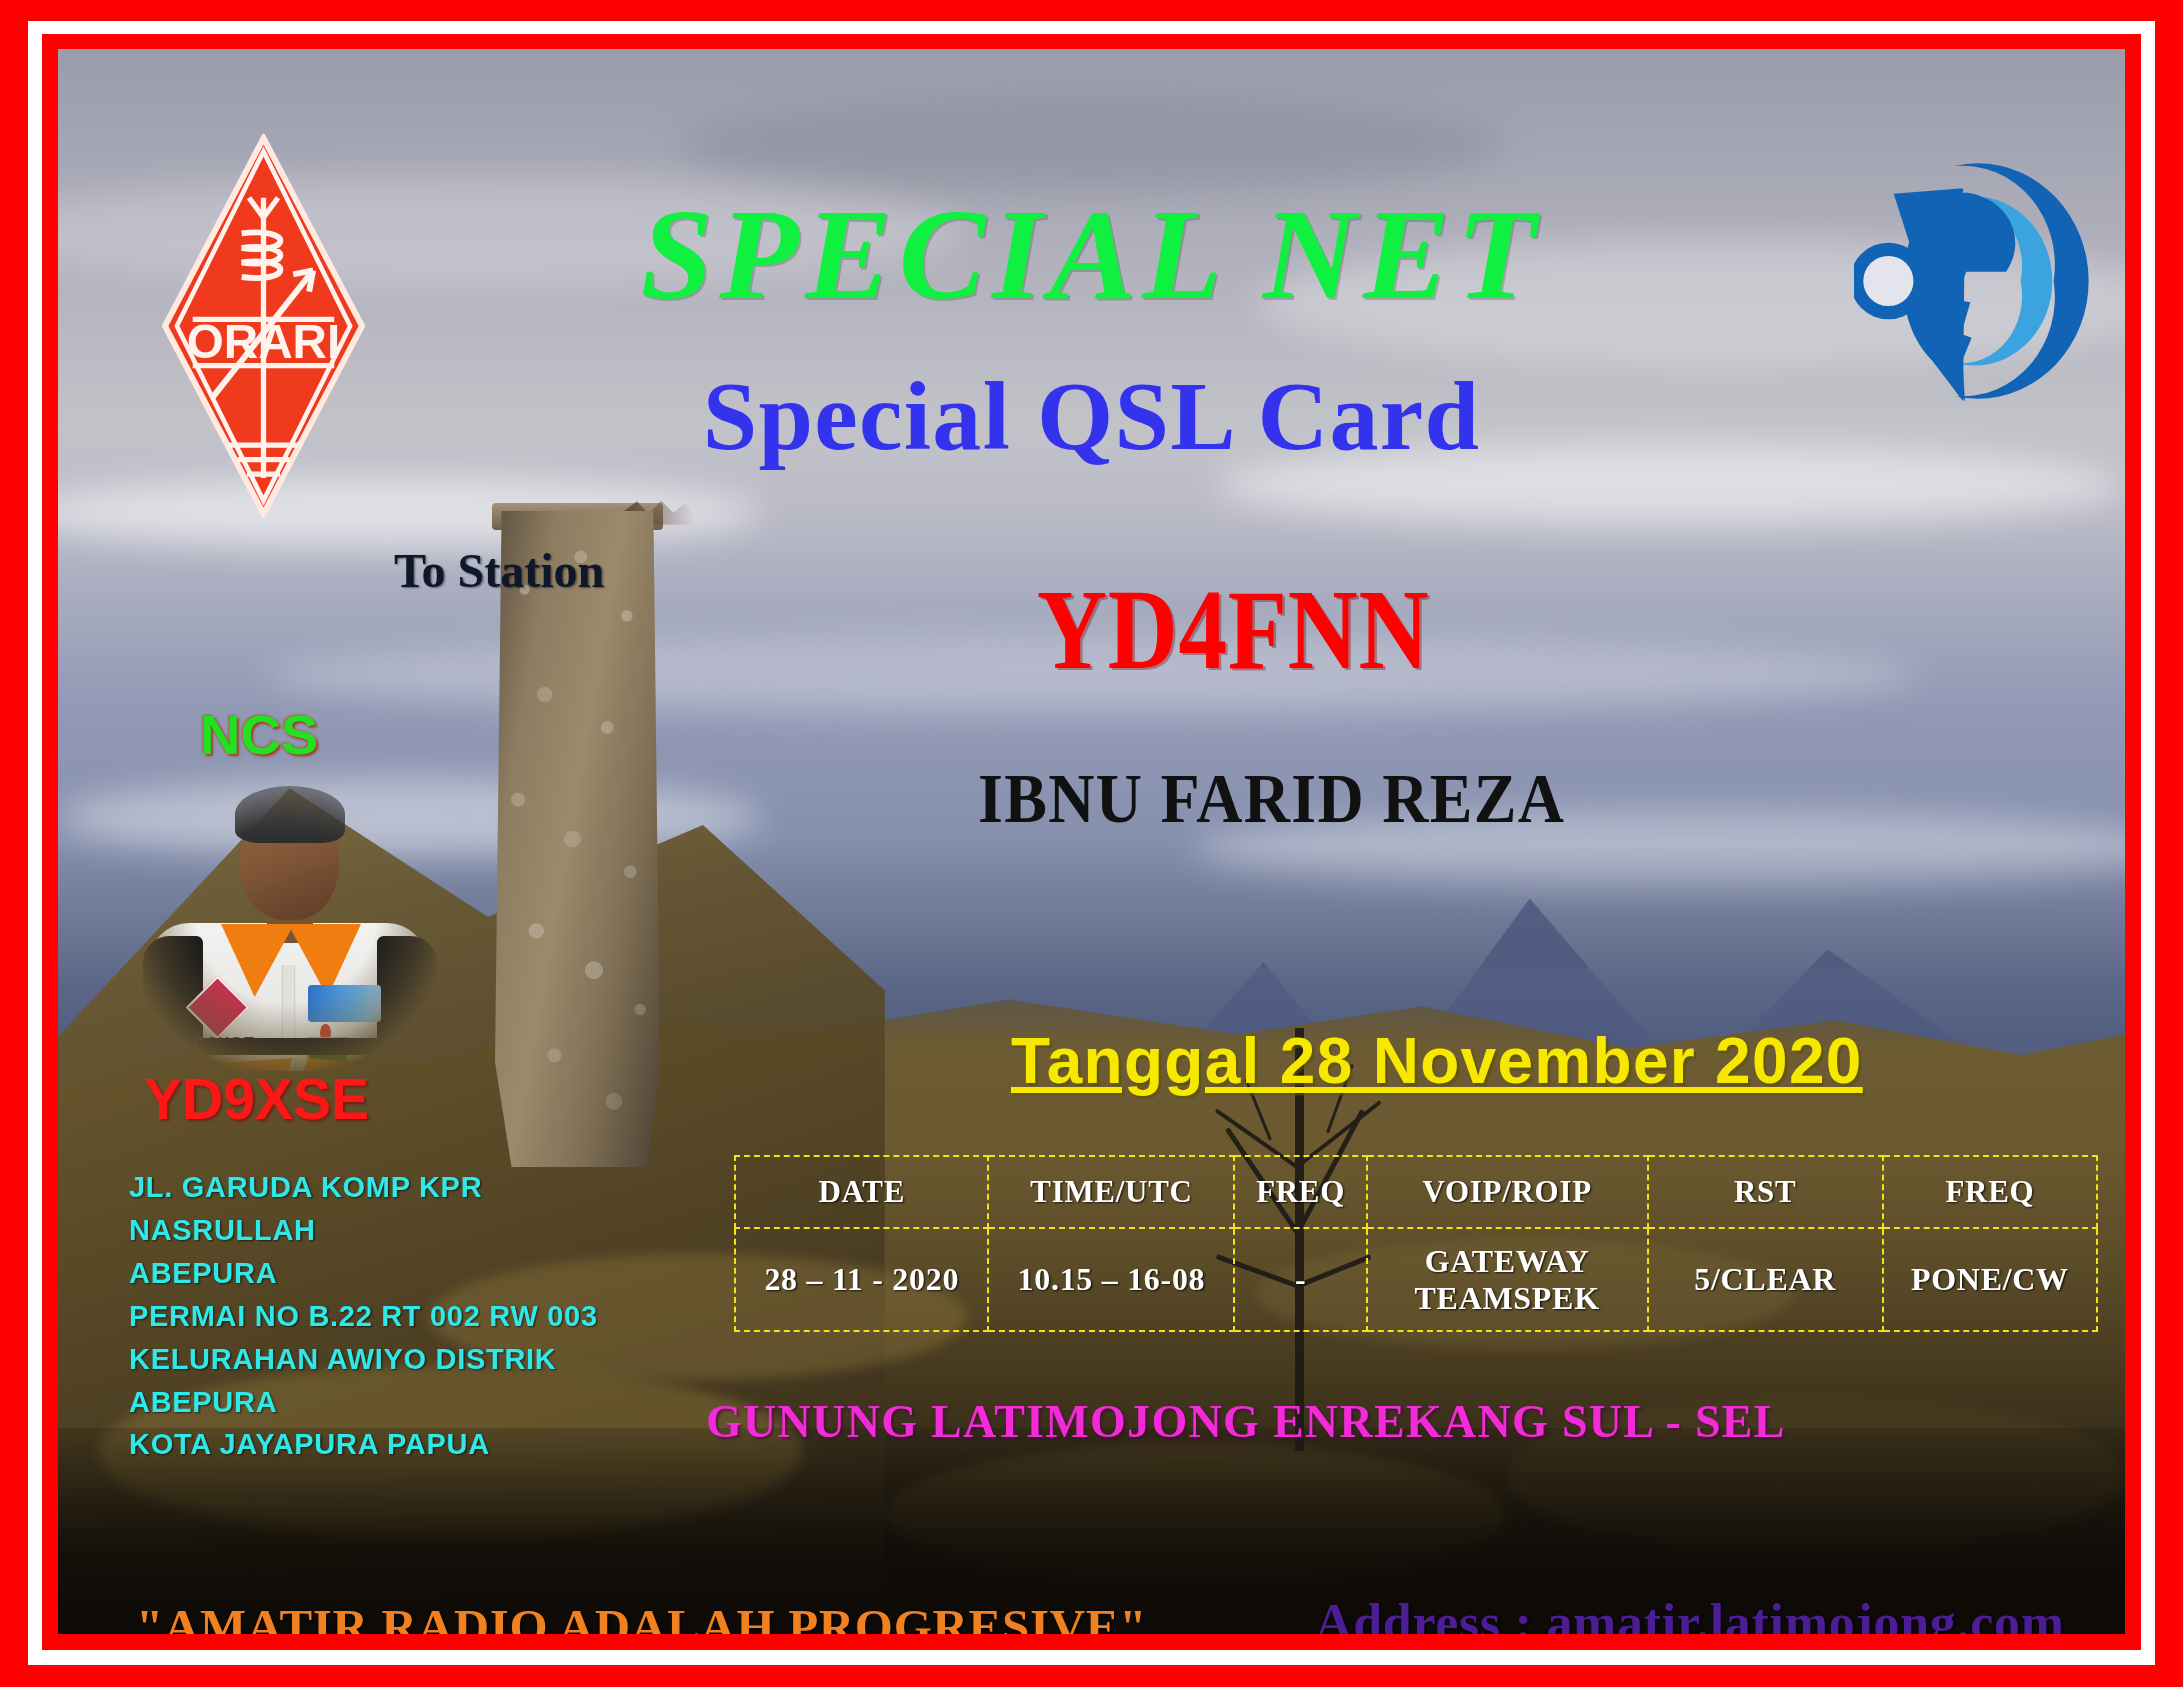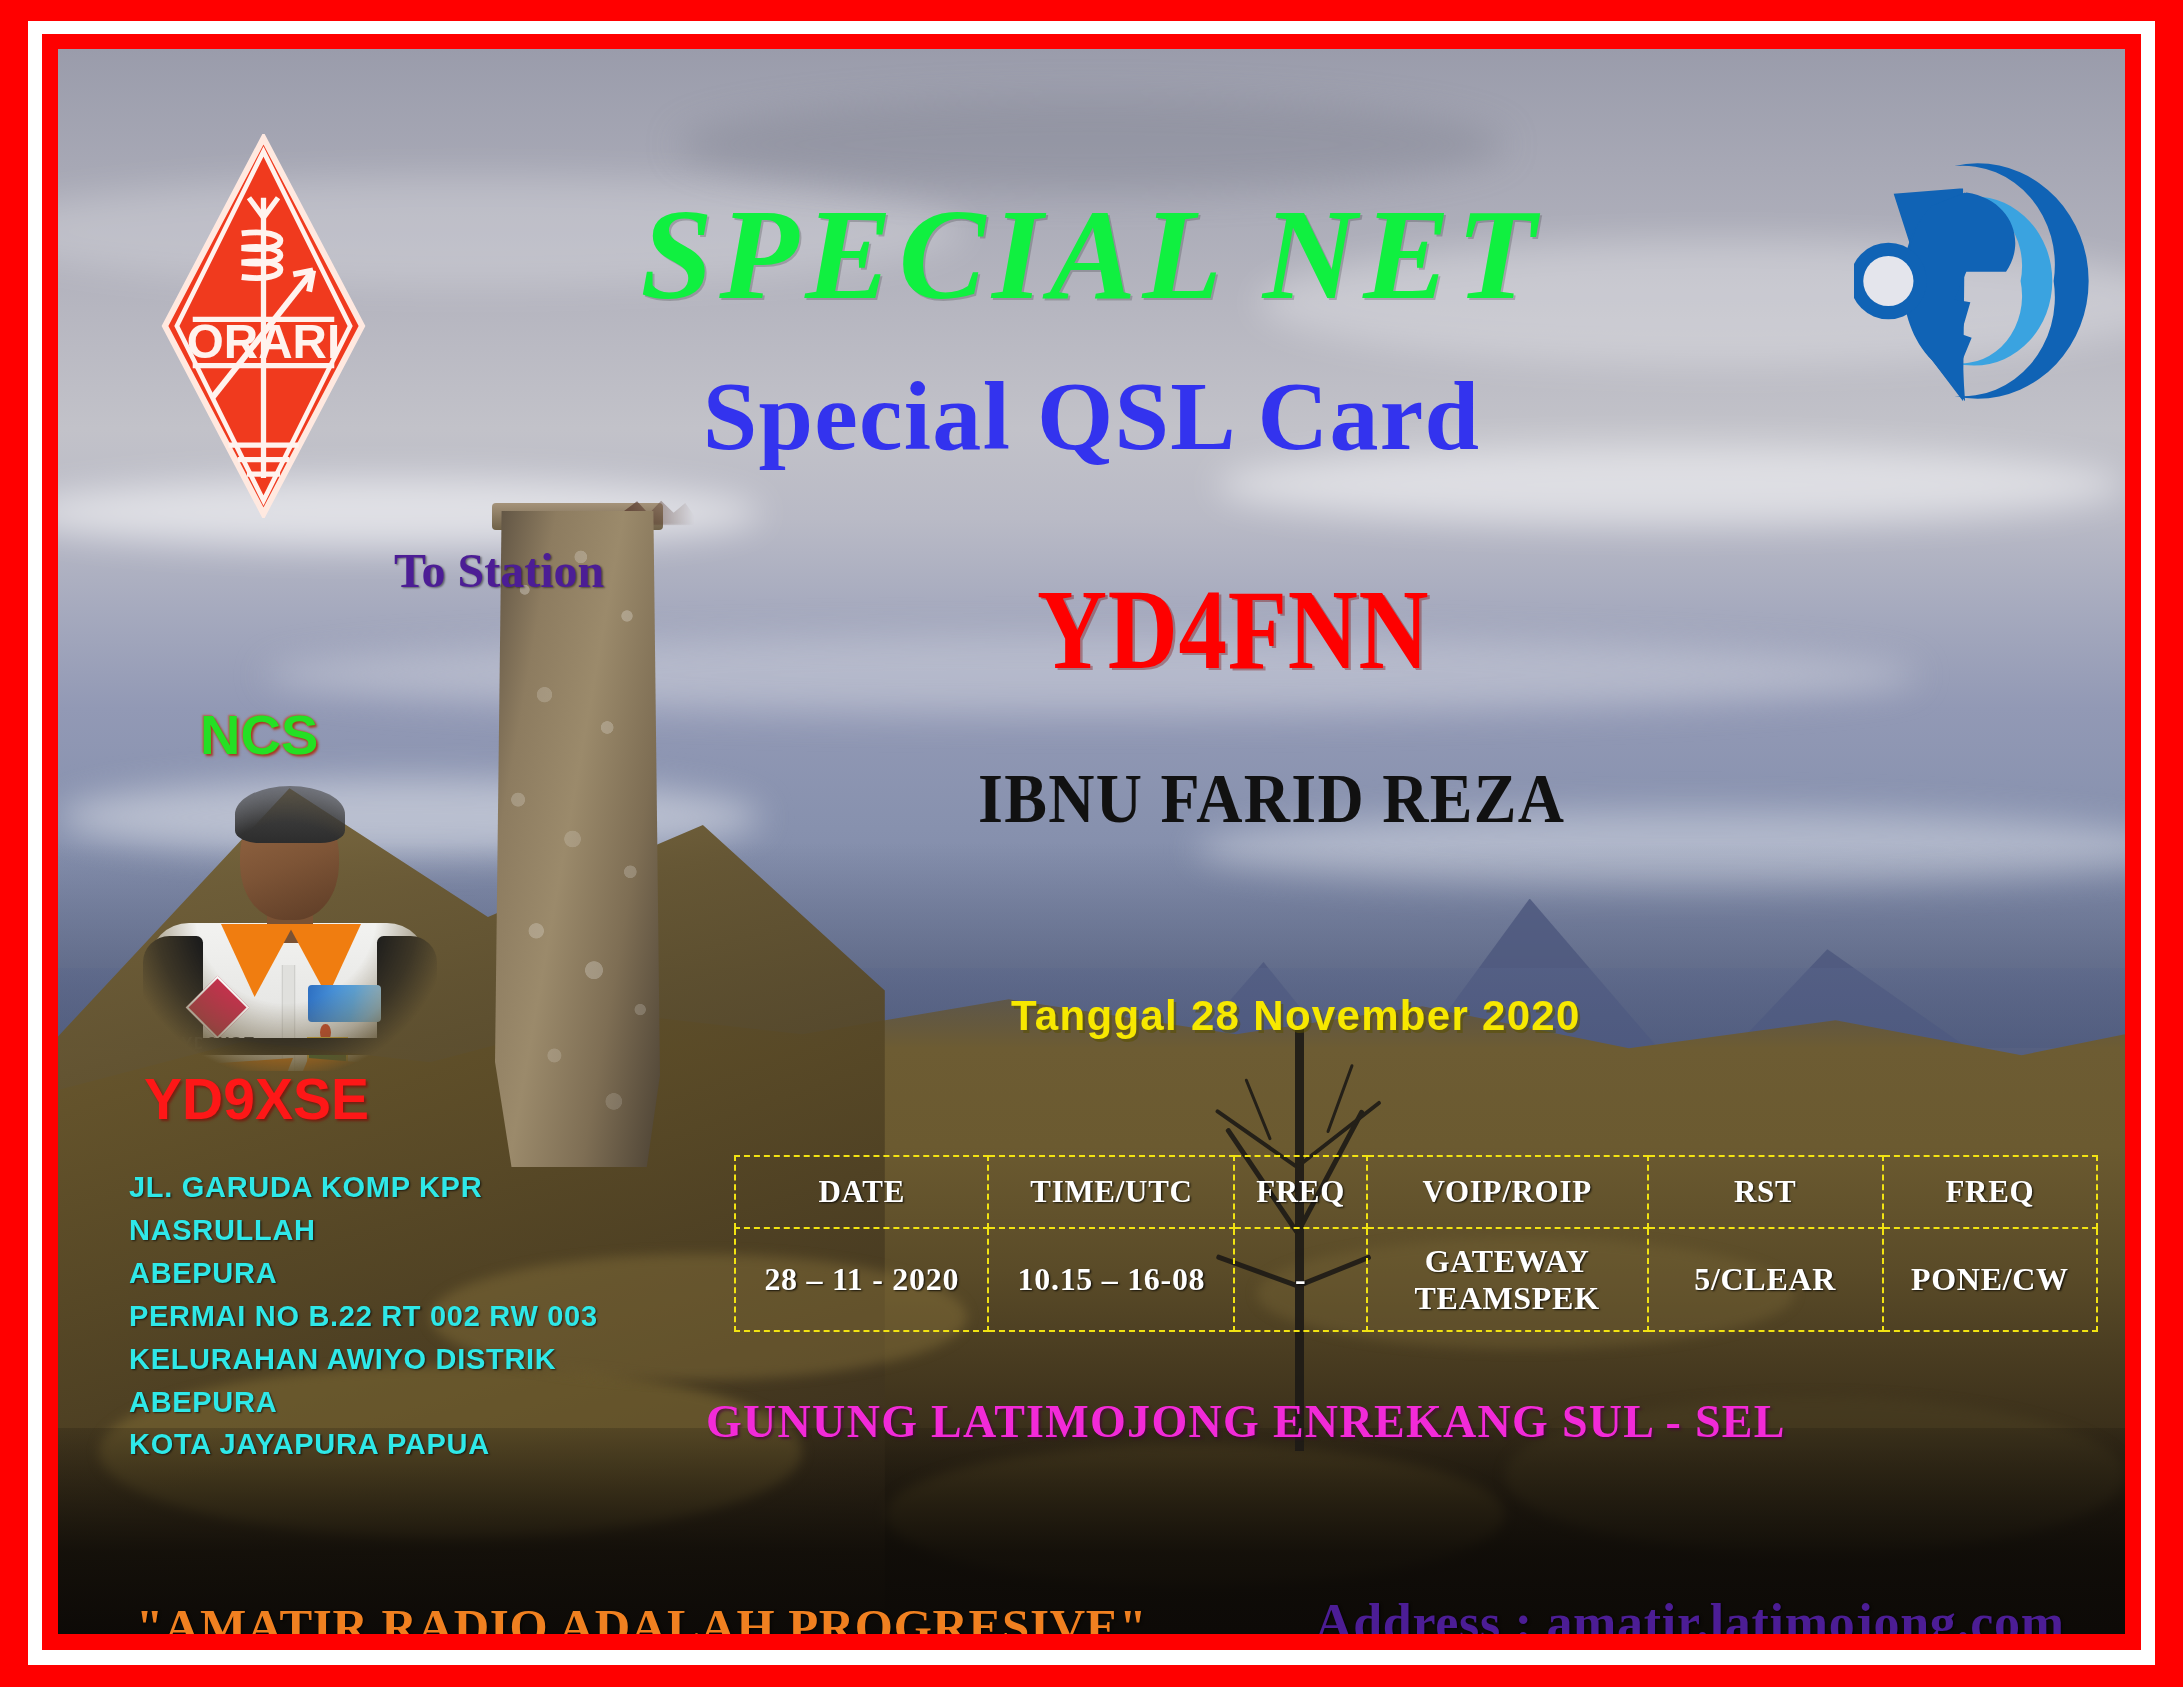--- a/index.html
+++ b/index.html
@@ -163,21 +163,21 @@
   #title-qsl{
     left:0;right:0;top:318px;text-align:center;white-space:normal;
     font-family:"Liberation Serif",serif;
     font-size:98px;font-weight:bold;
     color:#3333ee;letter-spacing:1.3px;
   }
 
   #to-station{
     left:336px;top:498px;
     font-family:"Liberation Serif",serif;
-    font-size:48px;font-weight:bold;color:#4c1d95;
+    font-size:48px;font-weight:bold;color:#0f172a;
     text-shadow:1.3px 1.3px 2px rgba(0,0,0,.45);
   }
 
   #callsign{
     left:979px;top:523px;
     font-family:"Liberation Serif",serif;
     font-size:97px;font-weight:bold;color:#fe0000;letter-spacing:0.7px;
     transform:scaleY(1.18);transform-origin:left top;
     text-shadow:2.6px 2px 0 rgba(120,0,0,.35);
   }
@@ -187,21 +187,21 @@
     font-size:64px;font-weight:bold;color:#111111;letter-spacing:1.3px;
     transform:scaleY(1.1);transform-origin:left top;
   }
 
   .yellow{
     color:#f7e800;font-family:"Liberation Sans",sans-serif;font-weight:bold;
     text-shadow:2.6px 2.6px 0 rgba(90,80,0,.55);
   }
   #thanks{left:794px;top:860px;font-size:49px;}
   #event{left:939px;top:926px;font-size:48px;font-style:italic;letter-spacing:0.7px;}
-  #eventdate{left:953px;top:946px;font-size:42px;letter-spacing:1.3px;}
+  #eventdate{left:953px;top:980px;font-size:64px;letter-spacing:1.3px;text-decoration:underline;}
 
   #ncs{
     left:142px;top:658px;
     font-family:"Liberation Sans",sans-serif;font-size:56px;font-weight:bold;
     color:#24e024;text-shadow:2px 2px 2.6px rgba(170,40,0,.85),-1.3px -1.3px 2px rgba(200,60,0,.6);
   }
   #portrait{
     position:absolute;left:66px;top:718px;width:324px;height:304px;
     overflow:hidden;
   }

